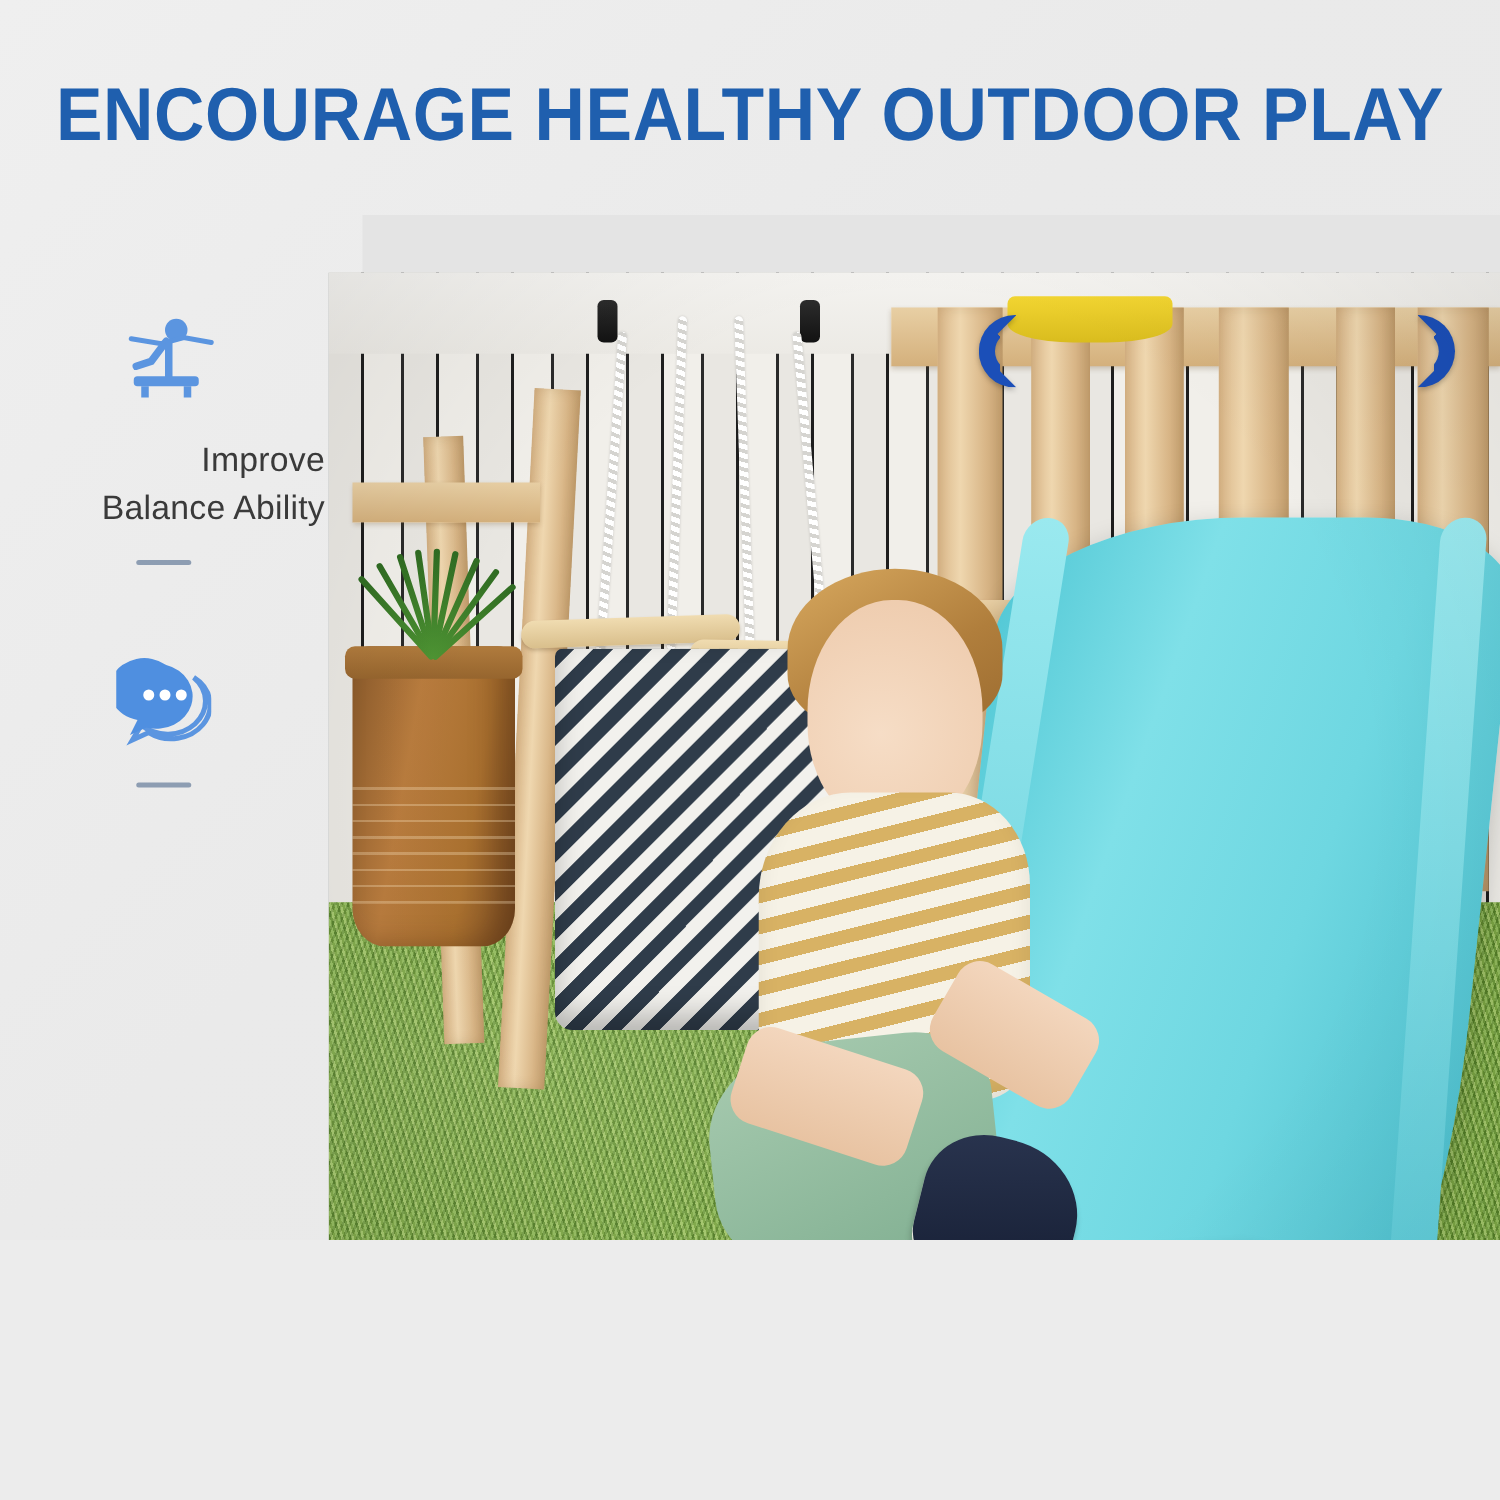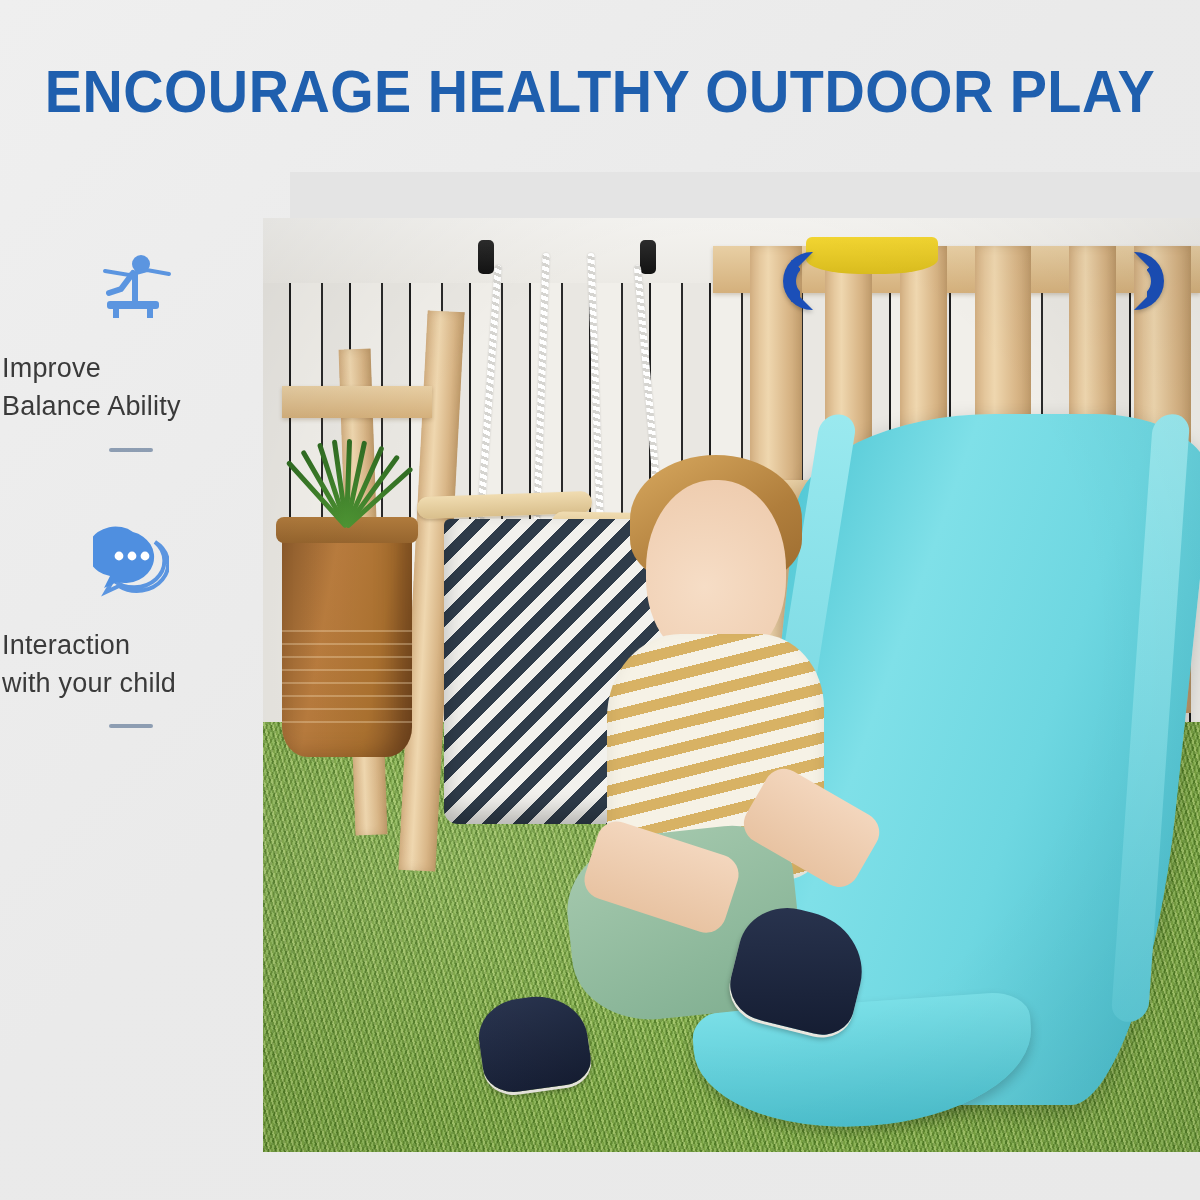--- a/index.html
+++ b/index.html
@@ -8,21 +8,21 @@
     width: 1200px;
     height: 1200px;
     overflow: hidden;
     background: #ececec;
     font-family: "Liberation Sans", sans-serif;
   }
 
   .poster {
     position: relative;
     width: 1200px;
-    height: 1200px;
+    height: 992px;
     background: linear-gradient(135deg, #efefef 0%, #eaeaea 45%, #e9e9e9 100%);
     overflow: hidden;
   }
 
   
   .headline {
     position: absolute;
     top: 60px;
     left: 0;
     width: 1200px;
@@ -57,21 +57,21 @@
     height: 930px;
     display: flex;
     flex-direction: column;
     justify-content: flex-start;
     align-items: center;
     padding-top: 22px;
   }
 
   .feature {
     width: 262px;
-    text-align: left;
+    text-align: right;
     margin-bottom: 72px;
   }
   .feature:last-child { margin-bottom: 0; }
 
   .feature-icon {
     height: 76px;
     display: flex;
     align-items: center;
     justify-content: center;
     margin-bottom: 26px;
@@ -376,22 +376,20 @@
     <div class="feature">
       <div class="feature-icon">
         <svg width="76" height="72" viewBox="0 0 76 72" aria-hidden="true">
           <path d="M62 16 A30 26 0 1 1 20 54 L13 66 L26 60 A30 26 0 0 0 62 16 Z" fill="none" stroke="#5b95e0" stroke-width="4"></path>
           <path d="M40 6 A28 25 0 1 0 17 50 L11 62 L24 56 A28 25 0 0 0 40 6 Z" fill="#4f8fe0"></path>
           <circle cx="26" cy="30" r="4.4" fill="#ffffff"></circle>
           <circle cx="39" cy="30" r="4.4" fill="#ffffff"></circle>
           <circle cx="52" cy="30" r="4.4" fill="#ffffff"></circle>
         </svg>
       </div>
-      <div class="feature-label">Interaction
-with your child</div>
       <div class="feature-rule"></div>
     </div>
 
   </div>
 
   <div class="photo">
     <div class="photo-inner">
 
       <div class="wall"></div>
       <div class="wall-top"></div>

